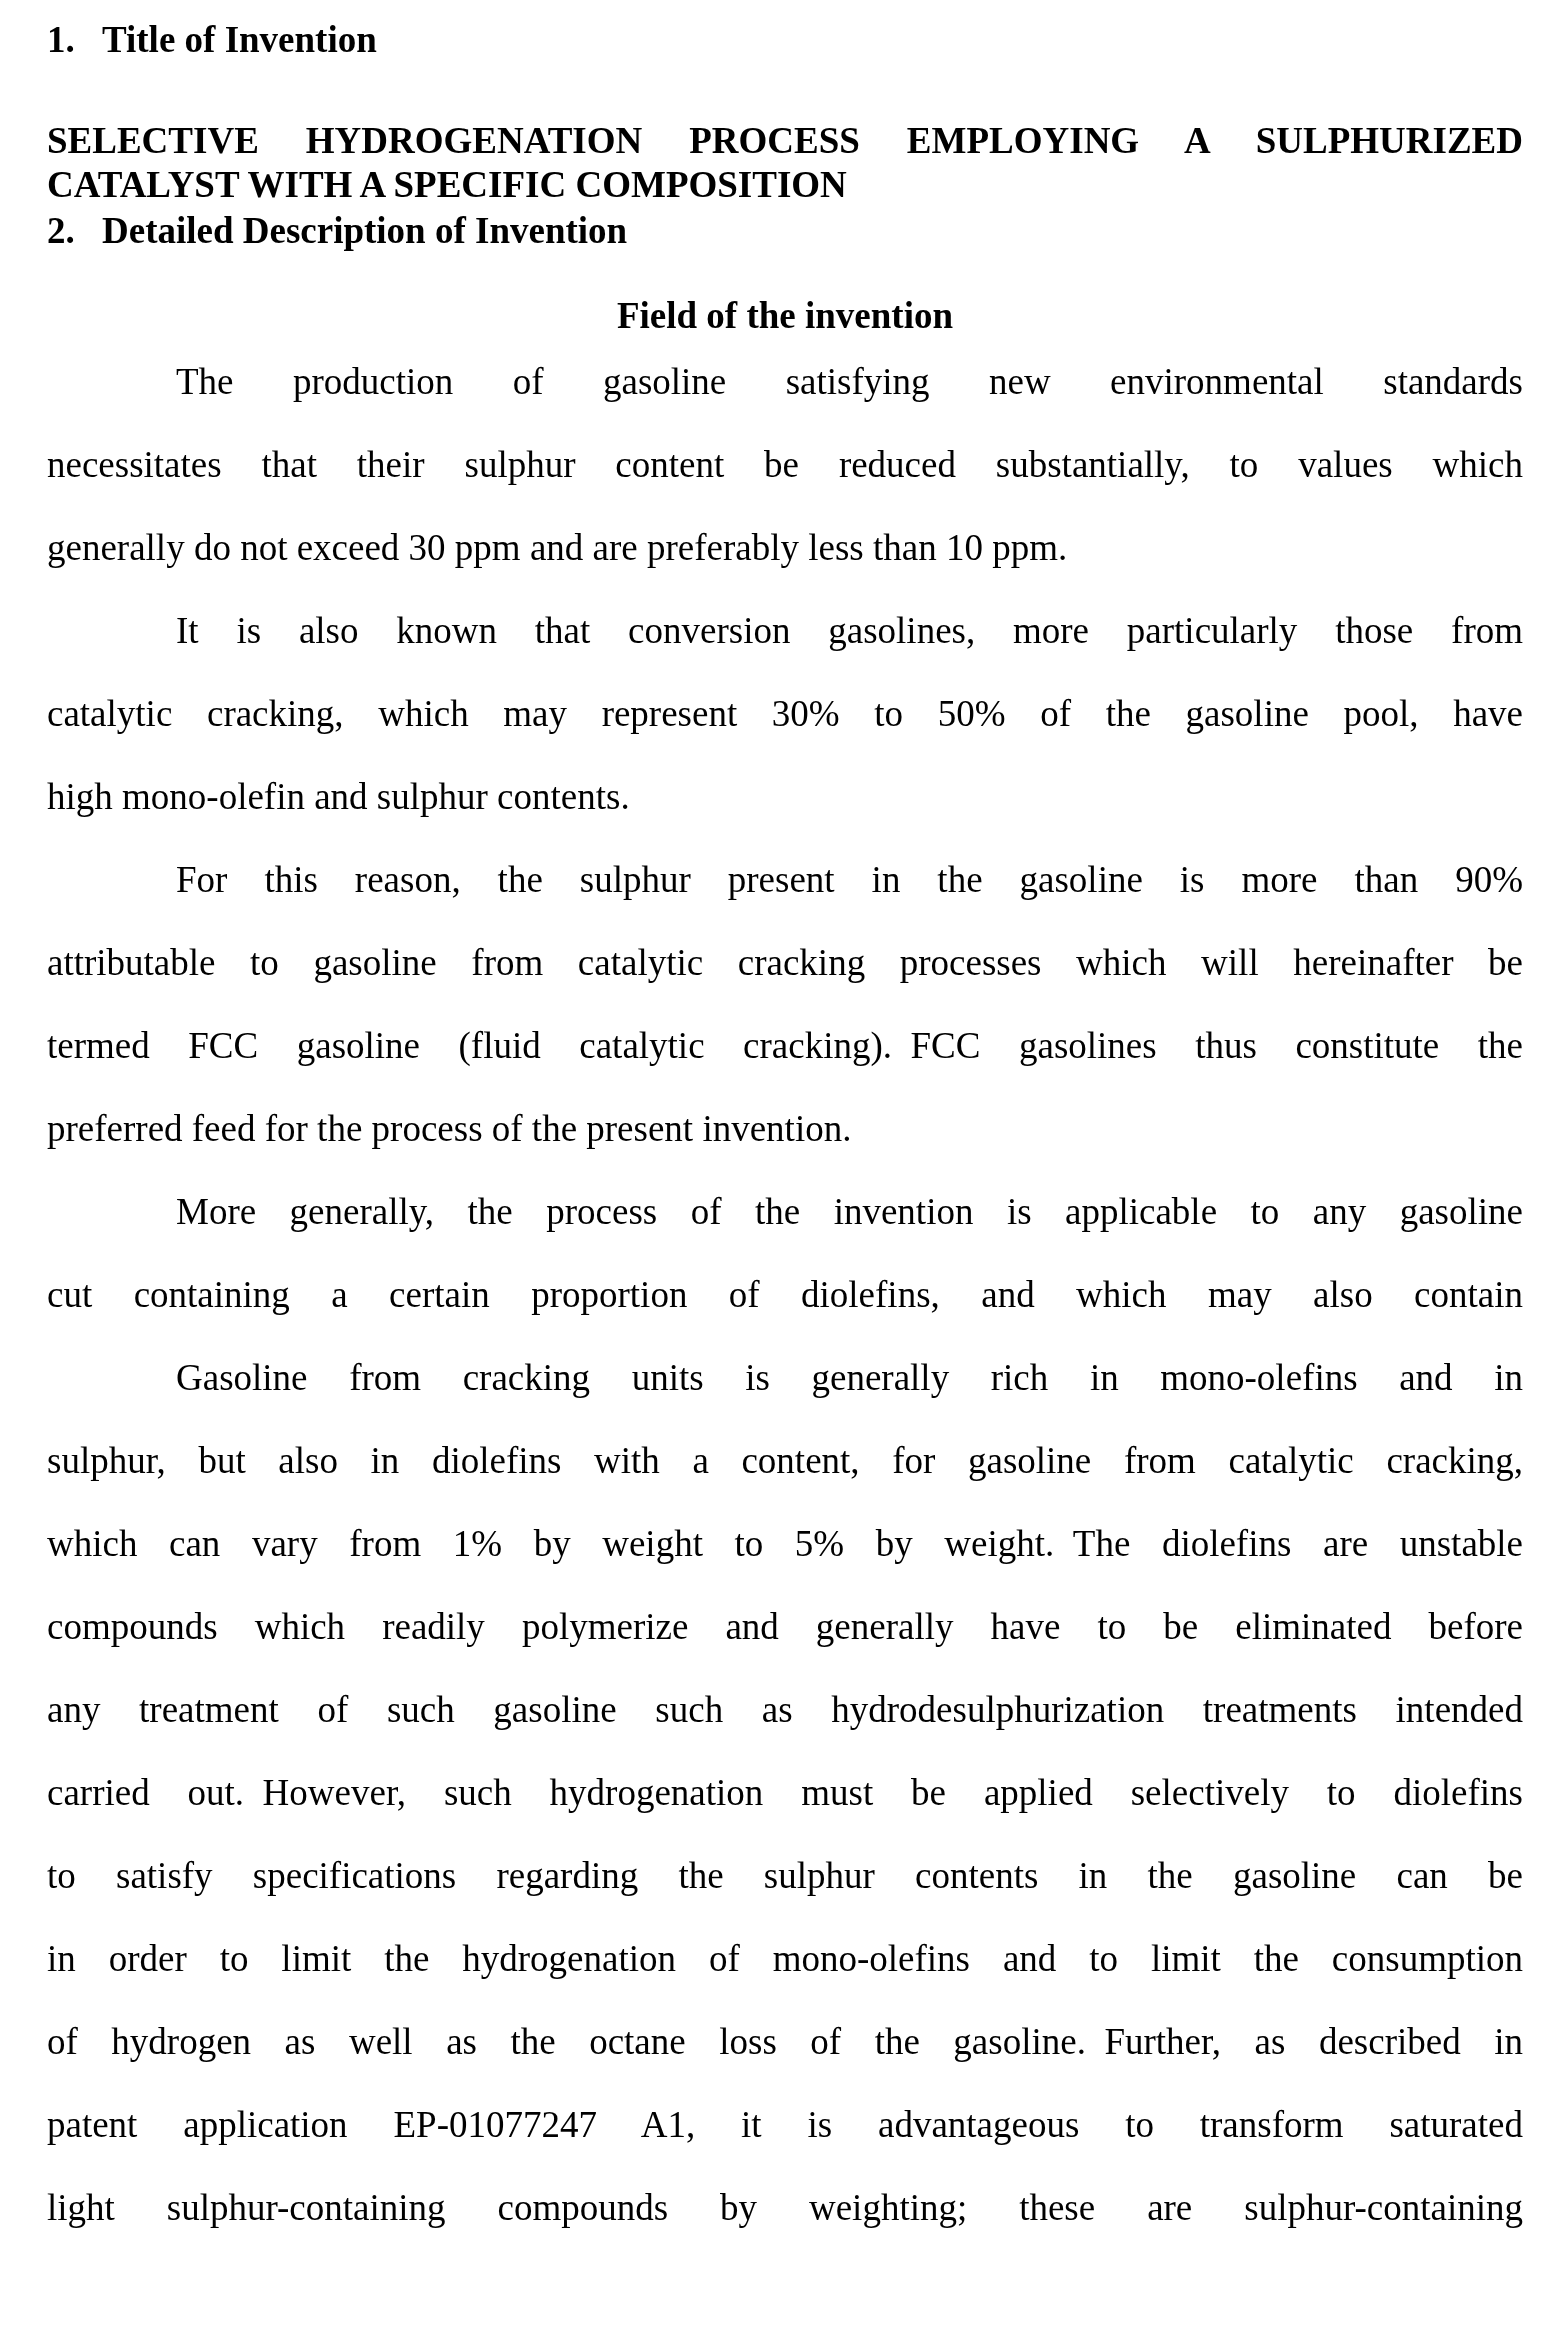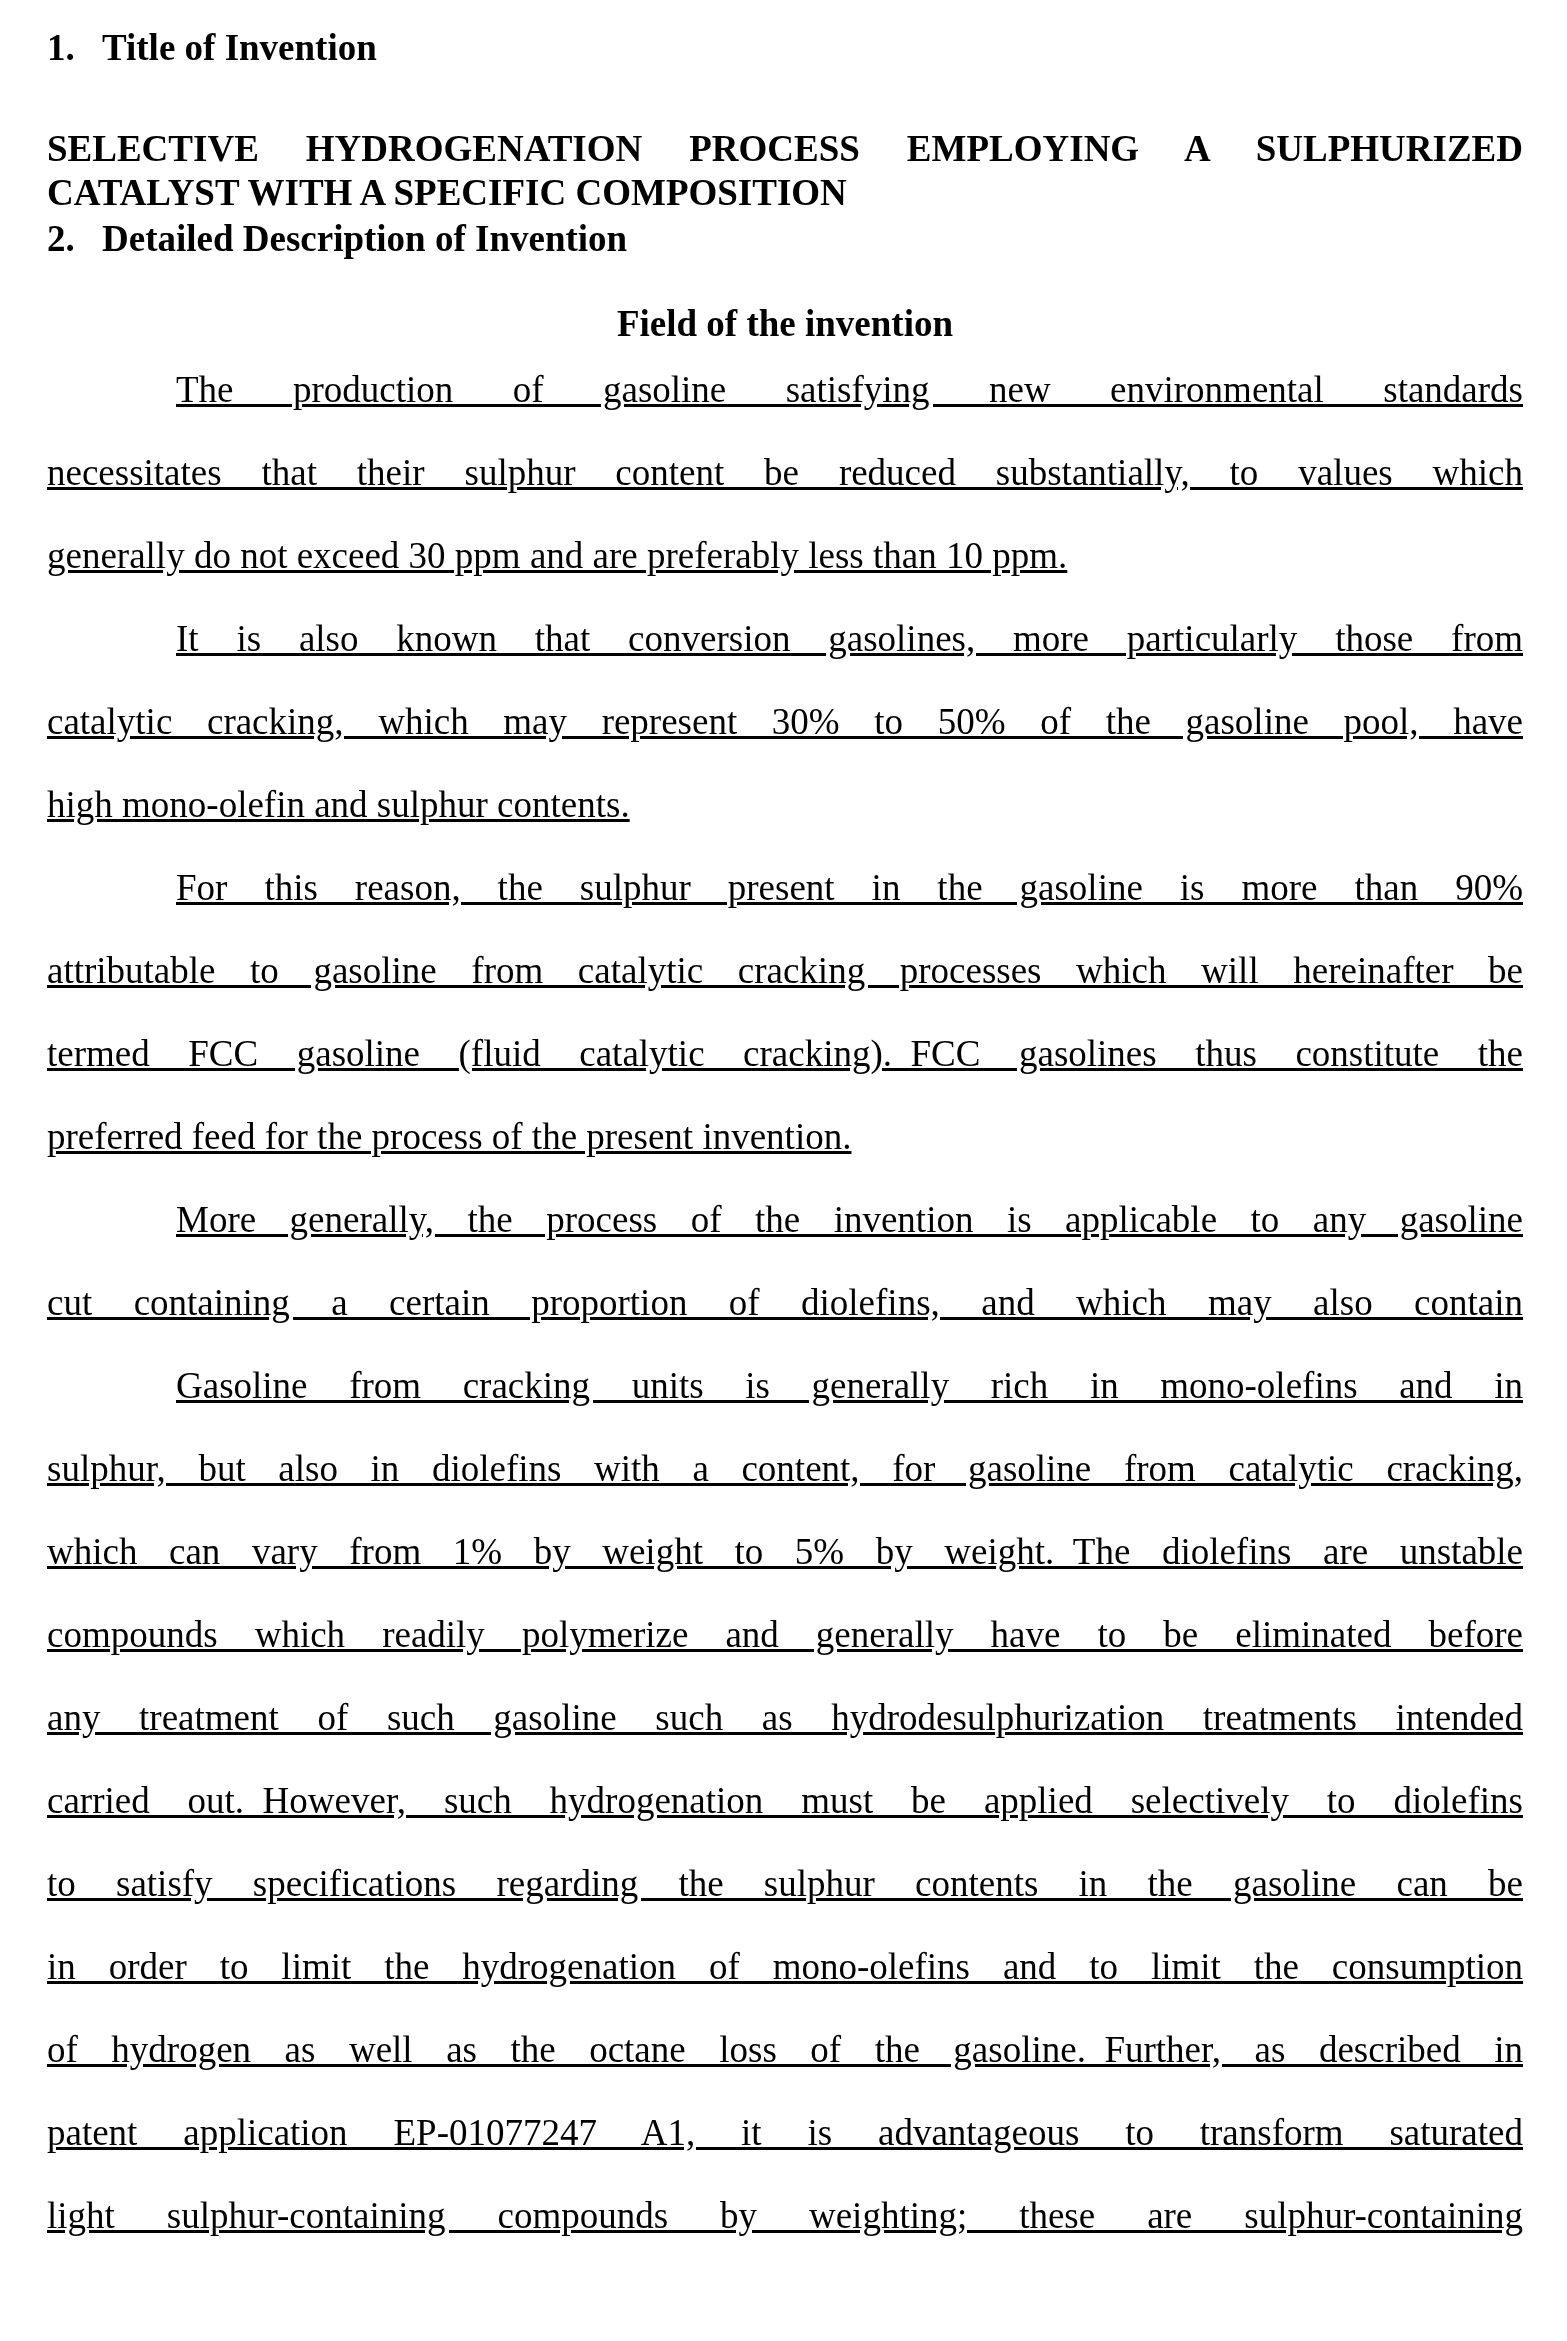--- a/index.html
+++ b/index.html
@@ -8,21 +8,21 @@
     background: #ffffff;
   }
   .page {
     position: relative;
     width: 1567px;
     height: 2342px;
     background: #ffffff;
     color: #000000;
     font-family: "Liberation Serif", "DejaVu Serif", serif;
     box-sizing: border-box;
-    padding: 24px 44px 0 47px;
+    padding: 16px 44px 0 47px;
     overflow: hidden;
   }
   .heading {
     font-weight: bold;
     font-size: 37px;
     line-height: 48px;
     white-space: nowrap;
   }
   .heading .num {
     display: inline-block;
@@ -45,21 +45,20 @@
     line-height: 48px;
     text-align: center;
   }
   .body-text {
     font-size: 37px;
   }
   .line {
     line-height: 83px;
     height: 83px;
     text-align: left;
-    text-decoration: underline;
   }
   .justify {
     text-align: justify;
     text-align-last: justify;
   }
   .indent {
     padding-left: 129px;
   }
   sub {
     font-size: 0.62em;

